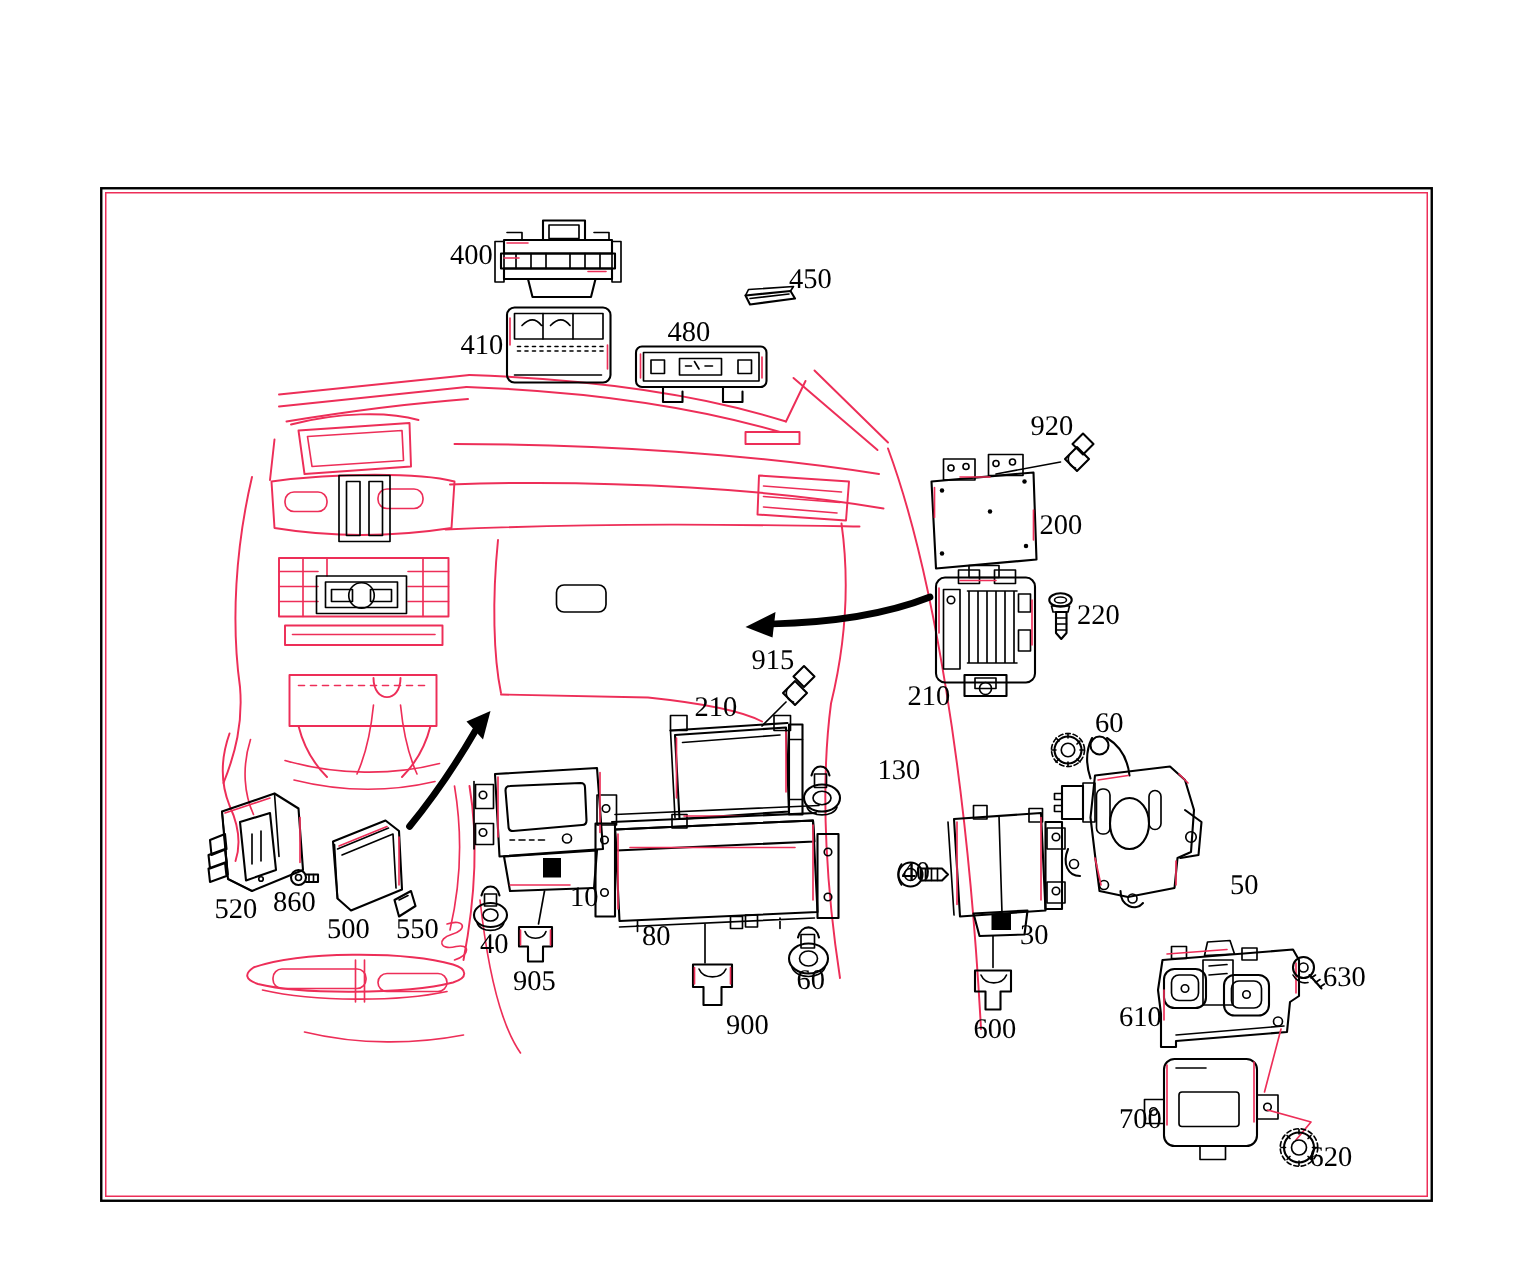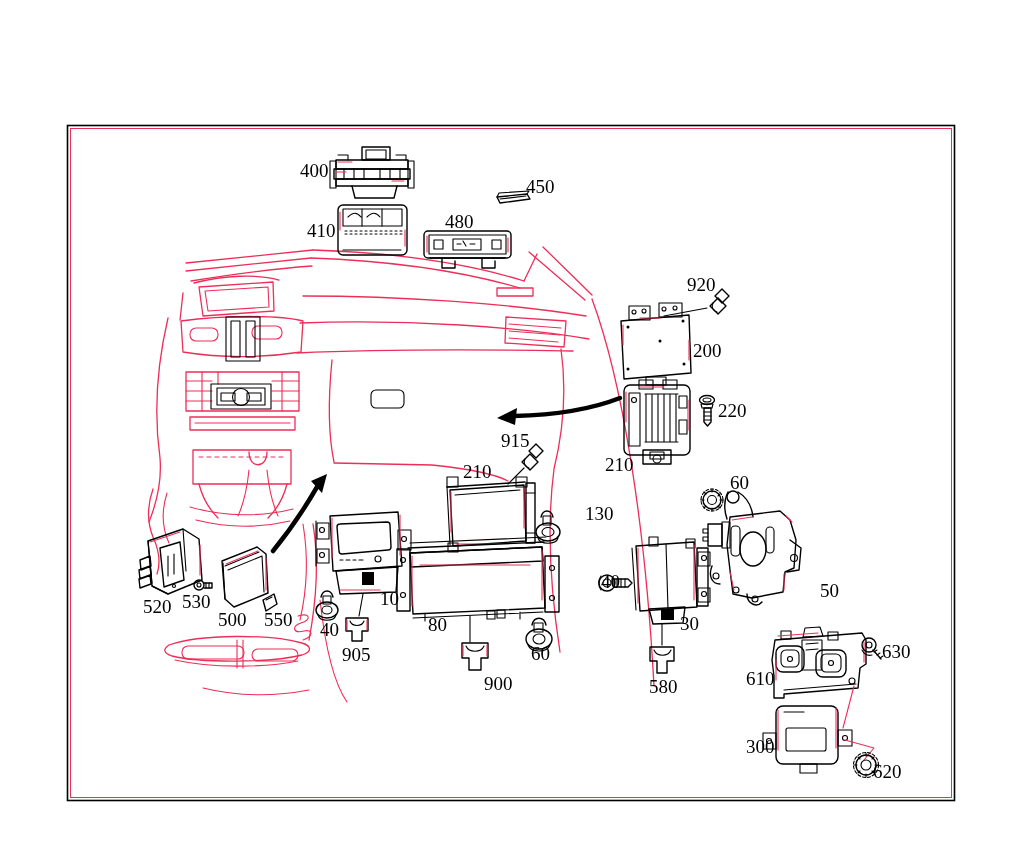--- a/index.html
+++ b/index.html
@@ -442,24 +442,24 @@
       <div class="part-label" title="nut" style="left: 730px; top: 473px;">60</div>
       <div class="part-label" title="bracket" style="left: 788px; top: 581px; margin-left: 32px;">50</div>
       <div class="part-label" title="head-unit" style="left: 380px; top: 589px;">10</div>
       <div class="part-label" title="expansion-rivet" style="left: 320px; top: 620px;">40</div>
       <div class="part-label" title="clip" style="left: 342px; top: 645px;">905</div>
       <div class="part-label" title="display" style="left: 428px; top: 615px;">80</div>
       <div class="part-label" title="expansion-rivet" style="left: 531px; top: 644px;">60</div>
       <div class="part-label" title="clip" style="left: 484px; top: 674px;">900</div>
       <div class="part-label" title="screw" style="left: 601px; top: 572px;">40</div>
       <div class="part-label" title="control-module" style="left: 680px; top: 614px;">30</div>
-      <div class="part-label" title="clip" style="left: 649px; top: 677px;">580</div>
+      <div class="part-label" title="clip" style="left: 649px; top: 677px;">600</div>
       <div class="part-label" title="control-module" style="left: 143px; top: 597px;">520</div>
-      <div class="part-label" title="screw" style="left: 182px; top: 592px;">530</div>
+      <div class="part-label" title="screw" style="left: 182px; top: 592px;">860</div>
       <div class="part-label" title="cover-plate" style="left: 218px; top: 610px;">500</div>
       <div class="part-label" title="chip-card" style="left: 264px; top: 610px;">550</div>
       <div class="part-label" title="bracket-plate" style="left: 746px; top: 669px;">610</div>
       <div class="part-label" title="screw" style="left: 882px; top: 642px;">630</div>
-      <div class="part-label" title="control-module" style="left: 746px; top: 737px;">300</div>
+      <div class="part-label" title="control-module" style="left: 746px; top: 737px;">700</div>
       <div class="part-label" title="nut" style="left: 873px; top: 762px;">620</div>
     </div>
 
 </div>
 
 </body></html>

